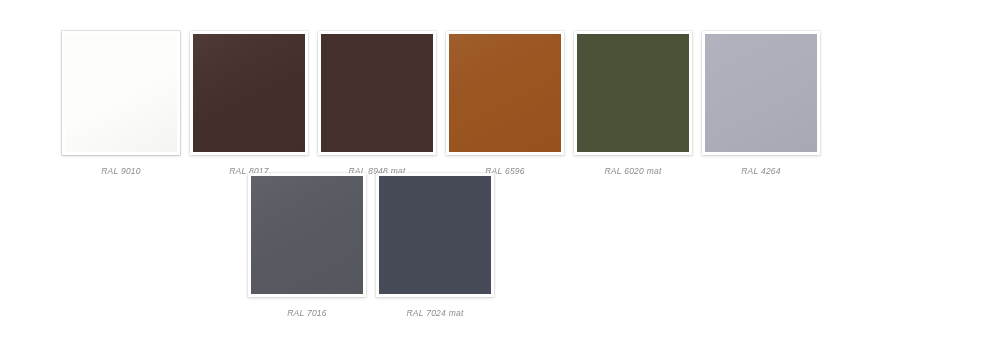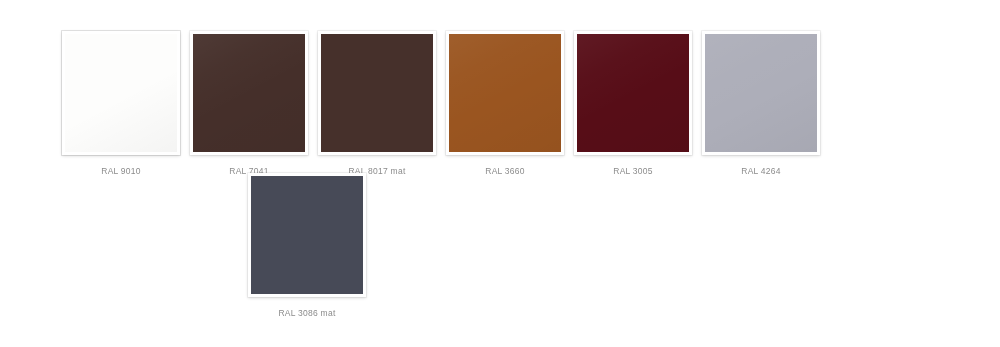--- a/index.html
+++ b/index.html
@@ -33,20 +33,21 @@
   #row-2 {
     left: 248px;
     top: 173px;
   }
   .swatch-cell {
     width: 118px;
     margin-right: 10px;
     display: flex;
     flex-direction: column;
     align-items: center;
+    font-style: italic;
   }
   .swatch-cell:last-child {
     margin-right: 0;
   }
   .swatch-chip {
     width: 112px;
     height: 118px;
     border: 3px solid #ffffff;
     box-sizing: content-box;
     box-shadow: 0 1px 3px rgba(0,0,0,0.16),
@@ -121,52 +122,58 @@
           <div class="chip-inner" style="background: rgb(253, 253, 252);"></div>
           <div class="chip-sheen"></div>
         </div>
         <div class="swatch-label">RAL 9010</div>
       </div>
       <div class="swatch-cell">
         <div class="swatch-chip">
           <div class="chip-inner" style="background: rgb(69, 47, 42);"></div>
           <div class="chip-sheen"></div>
         </div>
-        <div class="swatch-label">RAL 7041</div>
+        <div class="swatch-label">RAL 8017</div>
       </div>
       <div class="swatch-cell">
         <div class="swatch-chip">
           <div class="chip-inner" style="background: rgb(70, 48, 43);"></div>
         </div>
-        <div class="swatch-label">RAL 8017 mat</div>
+        <div class="swatch-label">RAL 8948 mat</div>
       </div>
       <div class="swatch-cell">
         <div class="swatch-chip">
           <div class="chip-inner" style="background: rgb(154, 85, 32);"></div>
           <div class="chip-sheen"></div>
         </div>
-        <div class="swatch-label">RAL 3660</div>
+        <div class="swatch-label">RAL 6596</div>
       </div>
       <div class="swatch-cell">
         <div class="swatch-chip">
-          <div class="chip-inner" style="background: rgb(87, 13, 23);"></div>
-          <div class="chip-sheen"></div>
+          <div class="chip-inner" style="background: rgb(74, 82, 55);"></div>
         </div>
-        <div class="swatch-label">RAL 3005</div>
+        <div class="swatch-label">RAL 6020 mat</div>
       </div>
       <div class="swatch-cell">
         <div class="swatch-chip">
           <div class="chip-inner" style="background: rgb(173, 174, 185);"></div>
           <div class="chip-sheen"></div>
         </div>
         <div class="swatch-label">RAL 4264</div>
       </div>
     </div>
   <div class="swatch-row" id="row-2">
       <div class="swatch-cell">
         <div class="swatch-chip">
+          <div class="chip-inner" style="background: rgb(87, 90, 96);"></div>
+          <div class="chip-sheen"></div>
+        </div>
+        <div class="swatch-label">RAL 7016</div>
+      </div>
+      <div class="swatch-cell">
+        <div class="swatch-chip">
           <div class="chip-inner" style="background: rgb(71, 74, 87);"></div>
         </div>
-        <div class="swatch-label">RAL 3086 mat</div>
+        <div class="swatch-label">RAL 7024 mat</div>
       </div>
     </div>
 
 </div>
 
 </body></html>

